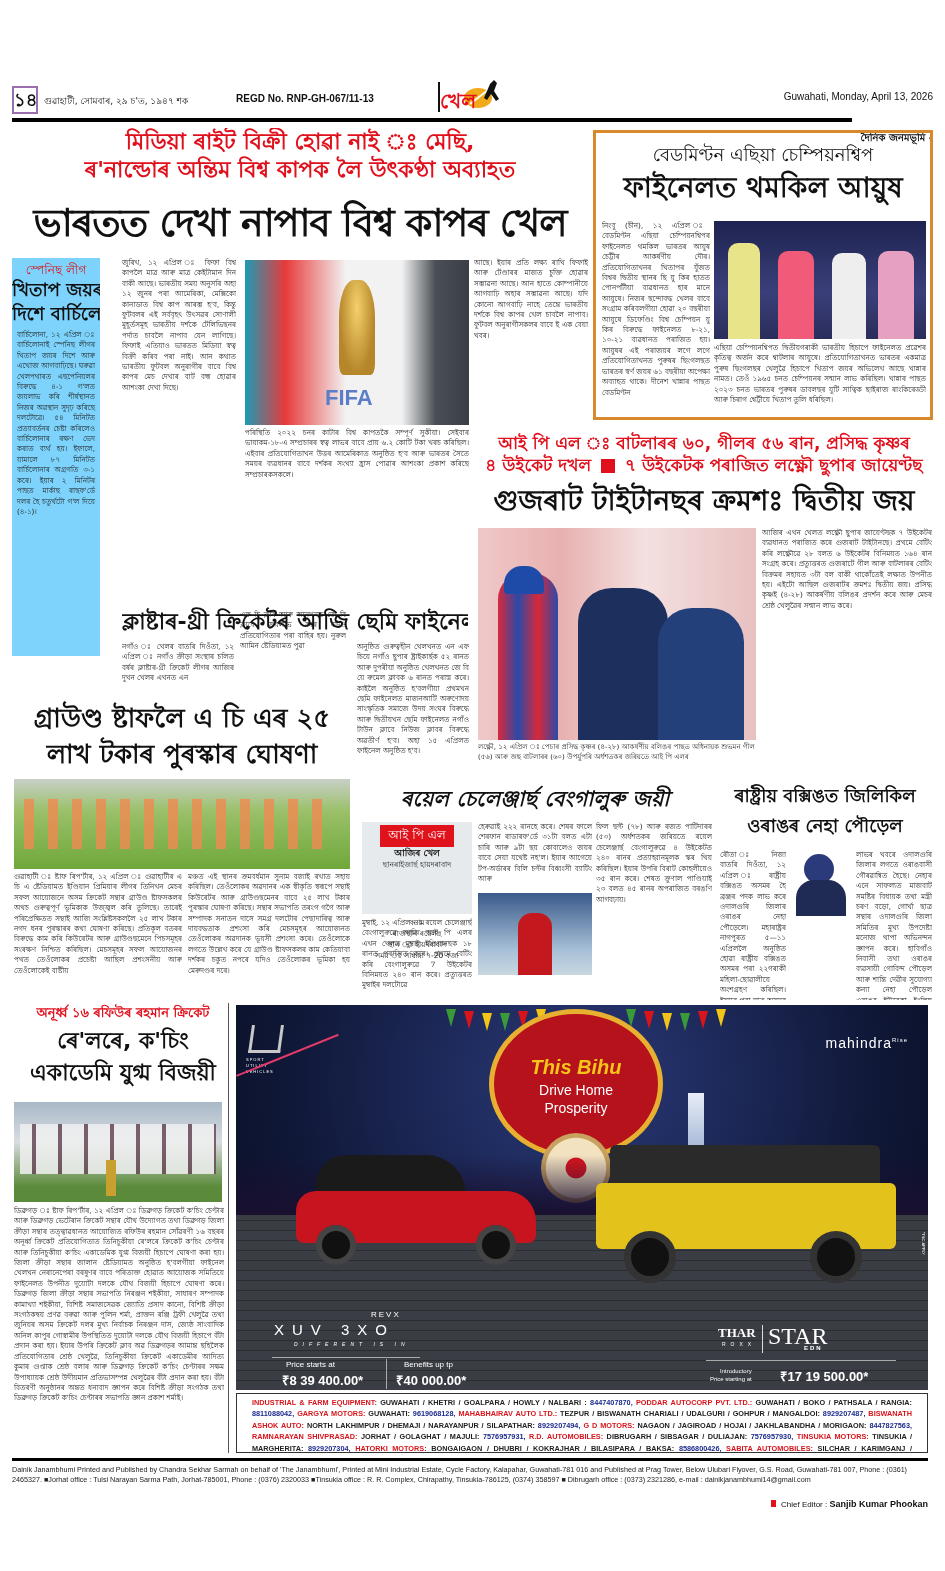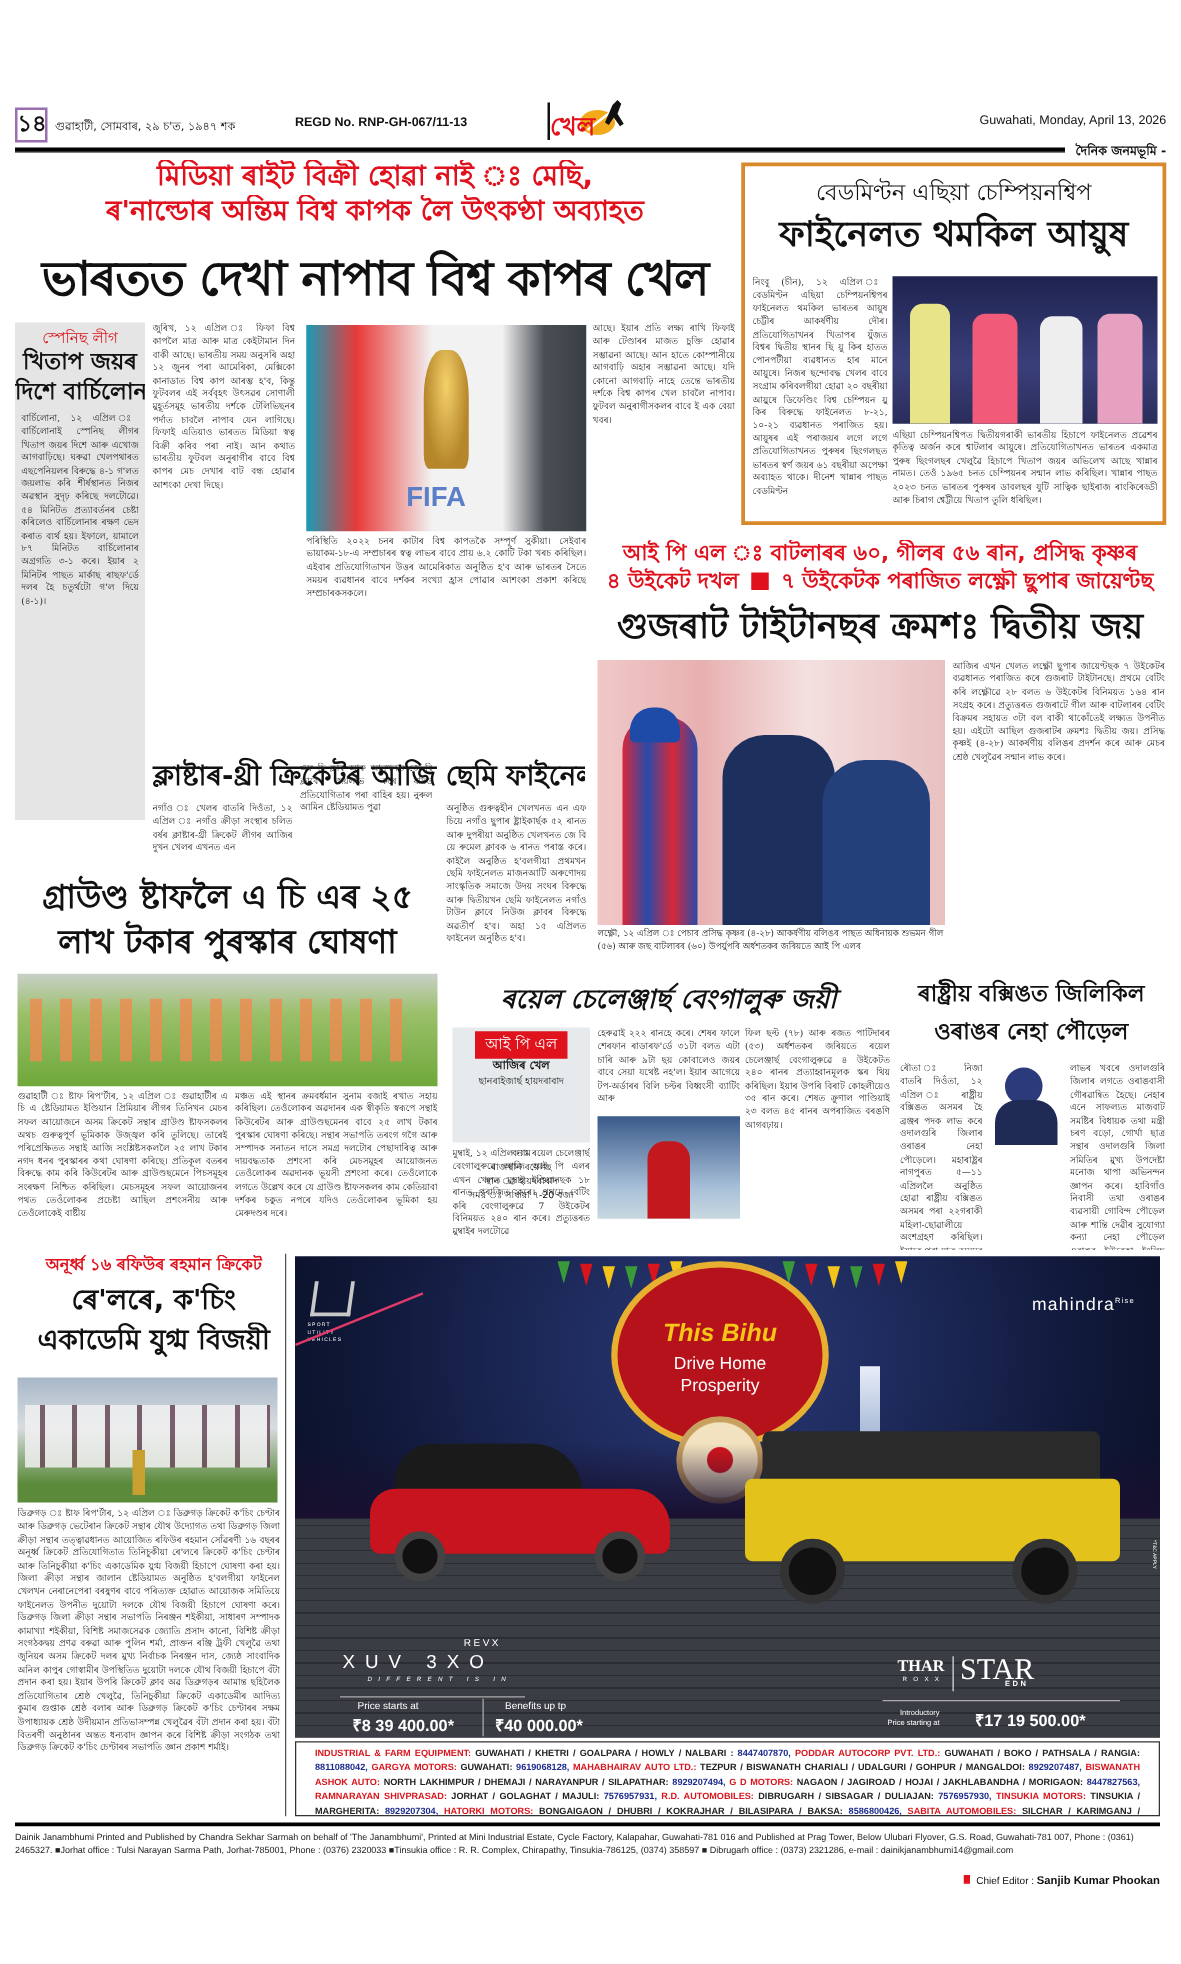--- a/index.html
+++ b/index.html
@@ -10,21 +10,21 @@
   .hl-red { font-family: "DejaVu Sans", sans-serif; font-weight: bold; color: #e0101c; text-align: center; white-space: nowrap; overflow: hidden; }
   .photo { overflow: hidden; }
   .caption { font-size: 7px; line-height: 10px; color: #222; overflow: hidden; font-family: "DejaVu Serif", serif; }
   
   #page-num { left: 12px; top: 86px; width: 26px; height: 28px; border: 2px solid #9a6fb0; font-size: 18px; font-weight: bold; text-align: center; line-height: 24px; }
   #dateline-as { left: 44px; top: 94px; font-size: 9px; }
   #regd { left: 236px; top: 93px; font-size: 10px; font-family: "Liberation Sans", sans-serif; font-weight: bold; }
   #logo { left: 432px; top: 78px; width: 70px; height: 42px; }
   #dateline-en { right: 12px; top: 91px; font-size: 10px; font-family: "Liberation Sans", sans-serif; }
   #rule-top { left: 12px; top: 118px; width: 840px; height: 4px; border-top: 3px solid #000; border-bottom: 1px solid #000; }
-  #paper-name { right: 12px; top: 113px; font-size: 10px; font-weight: bold; }
+  #paper-name { right: 12px; top: 130px; font-size: 10px; font-weight: bold; }
   
   #ad { left: 236px; top: 1005px; width: 692px; height: 385px; background: radial-gradient(ellipse at 50% 20%, #2a3a7a 0%, #101838 60%, #050818 100%); overflow: hidden; }
   .ad-white { color: #fff; font-family: "Liberation Sans", sans-serif; }
   #dealers { left: 236px; top: 1393px; width: 692px; height: 60px; border: 1px solid #333; padding: 3px 15px; font-size: 7.3px; line-height: 11.4px; font-family: "Liberation Sans", sans-serif; font-weight: bold; color: #222; text-align: justify; overflow: hidden; }
   #dealers .dn { color: #d8141c; }
   #dealers .ph { color: #1b2a8c; }
   #footer-rule { left: 12px; top: 1458px; width: 916px; height: 3px; background: #000; }
   #imprint { left: 12px; top: 1465px; width: 916px; font-size: 7.2px; line-height: 10.4px; font-family: "Liberation Sans", sans-serif; color: #222; }
   #chief { right: 17px; top: 1499px; font-size: 8px; font-family: "Liberation Sans", sans-serif; }
 </style>
@@ -44,21 +44,21 @@
   <span class="abs" style="left:8px;top:8px;font-size:20px;font-weight:bold;color:#e3121c;">খেল</span>
 </div>
 <div class="abs" id="dateline-en">Guwahati, Monday, April 13, 2026</div>
 <div class="abs" id="rule-top"></div>
 <div class="abs" id="paper-name">দৈনিক জনমভূমি -</div>
 
 <div class="abs hl-red" style="left:12px;top:128px;width:576px;font-size:22px;line-height:28px;">মিডিয়া ৰাইট বিক্ৰী হোৱা নাই ঃ মেছি,</div>
 <div class="abs hl-red" style="left:12px;top:156px;width:576px;font-size:22px;line-height:28px;">ৰ'নাল্ডোৰ অন্তিম বিশ্ব কাপক লৈ উৎকণ্ঠা অব্যাহত</div>
 <div class="abs hl-black" style="left:10px;top:194px;width:580px;font-size:38px;line-height:58px;letter-spacing:-1px;">ভাৰতত দেখা নাপাব বিশ্ব কাপৰ খেল</div>
 
-<div class="abs" style="left:12px;top:258px;width:104px;height:398px;background:#e5e5e5;">
+<div class="abs" style="left:12px;top:258px;width:88px;height:398px;background:#7dd3fc;">
   <div class="hl-red" style="font-size:12px;line-height:16px;margin-top:4px;font-weight:normal;color:#d8141c;">স্পেনিছ লীগ</div>
   <div class="hl-black" style="font-size:18px;line-height:24px;">খিতাপ জয়ৰ</div>
   <div class="hl-black" style="font-size:18px;line-height:24px;">দিশে বাৰ্চিলোনা</div>
   <div class="body-text" style="padding:4px 5px;height:325px;">বাৰ্চিলোনা, ১২ এপ্ৰিল ঃ বাৰ্চিলোনাই স্পেনিছ লীগৰ খিতাপ জয়ৰ দিশে আৰু এখোজ আগবাঢ়িছে। ঘৰুৱা খেলপথাৰত এছপেনিয়লৰ বিৰুদ্ধে ৪-১ গ'লত জয়লাভ কৰি শীৰ্ষস্থানত নিজৰ অৱস্থান সুদৃঢ় কৰিছে দলটোৱে। ৫৪ মিনিটত প্ৰত্যাবৰ্তনৰ চেষ্টা কৰিলেও বাৰ্চিলোনাৰ ৰক্ষণ ভেদ কৰাত ব্যৰ্থ হয়। ইফালে, য়ামালে ৮৭ মিনিটত বাৰ্চিলোনাৰ অগ্ৰগতি ৩-১ কৰে। ইয়াৰ ২ মিনিটৰ পাছত মাৰ্কাছ ৰাছফ'ৰ্ডে দলৰ হৈ চতুৰ্থটো গ'ল দিয়ে (৪-১)।</div>
 </div>
 
 <div class="abs body-text" style="left:122px;top:258px;width:114px;height:330px;">জুৰিখ, ১২ এপ্ৰিল ঃ ফিফা বিশ্ব কাপলৈ মাত্ৰ আৰু মাত্ৰ কেইটামান দিন বাকী আছে। ভাৰতীয় সময় অনুসৰি অহা ১২ জুনৰ পৰা আমেৰিকা, মেক্সিকো কানাডাত বিশ্ব কাপ আৰম্ভ হ'ব, কিন্তু ফুটবলৰ এই সৰ্ববৃহৎ উৎসৱৰ সোণালী মুহূৰ্তসমূহ ভাৰতীয় দৰ্শকে টেলিভিছনৰ পৰ্দাত চাবলৈ নাপাব যেন লাগিছে। ফিফাই এতিয়াও ভাৰতত মিডিয়া স্বত্ব বিক্ৰী কৰিব পৰা নাই। আন কথাত ভাৰতীয় ফুটবল অনুৰাগীৰ বাবে বিশ্ব কাপৰ মেচ দেখাৰ বাট বন্ধ হোৱাৰ আশংকা দেখা দিছে।</div>
 
 <div class="abs photo" style="left:245px;top:260px;width:224px;height:165px;background:linear-gradient(90deg,#1c9bb5 0%,#e83a3a 18%,#f2f2f2 45%,#f2f2f2 70%,#4a4f55 85%,#3a3f45 100%);">
   <div class="abs" style="left:94px;top:20px;width:36px;height:95px;background:radial-gradient(ellipse at 50% 30%,#f5d06a,#b5862a 70%);border-radius:40% 40% 12% 12%;"></div>

